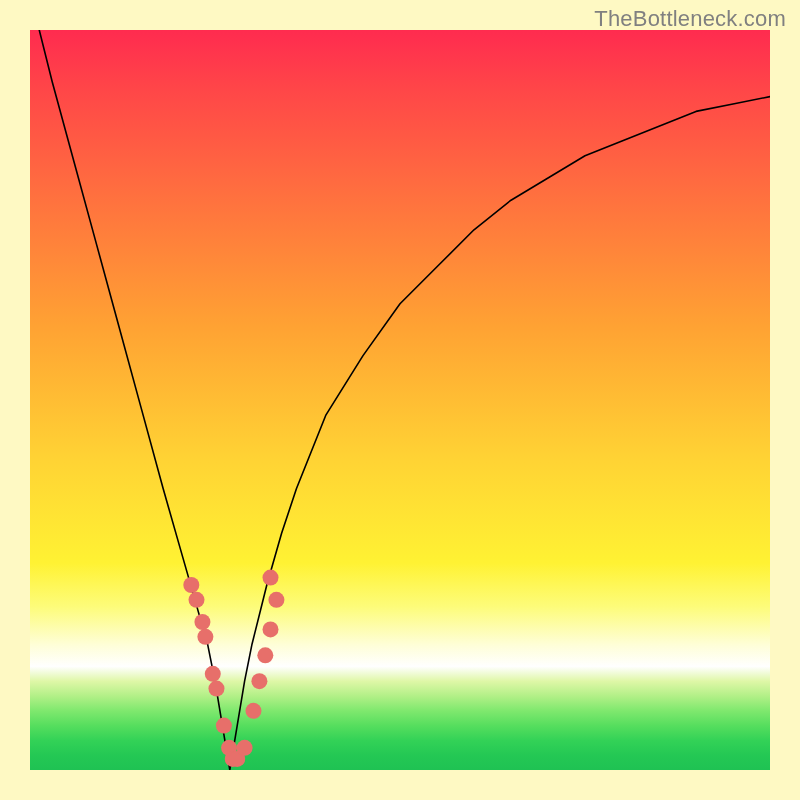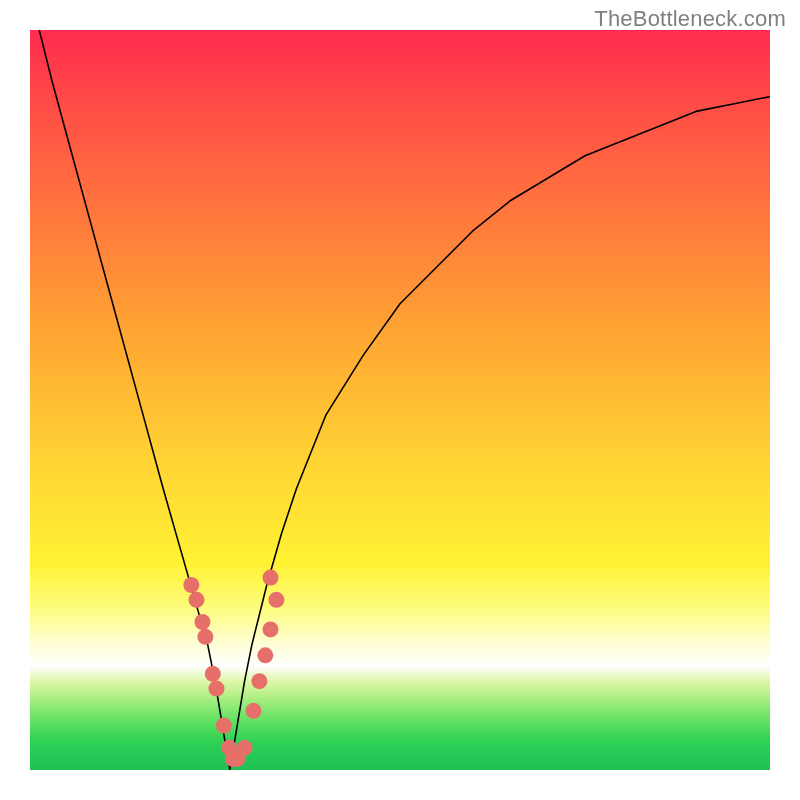--- a/index.html
+++ b/index.html
@@ -8,21 +8,21 @@
     width: 800px;
     height: 800px;
     background: #000;
     font-family: Arial, Helvetica, sans-serif;
     overflow: hidden;
   }
   .frame {
     position: relative;
     width: 800px;
     height: 800px;
-    background: #ffffff;
+    background: #fef9c3;
   }
   .watermark {
     position: absolute;
     top: 6px;
     right: 14px;
     color: #808080;
     font-size: 22px;
     letter-spacing: 0.2px;
     z-index: 10;
   }

